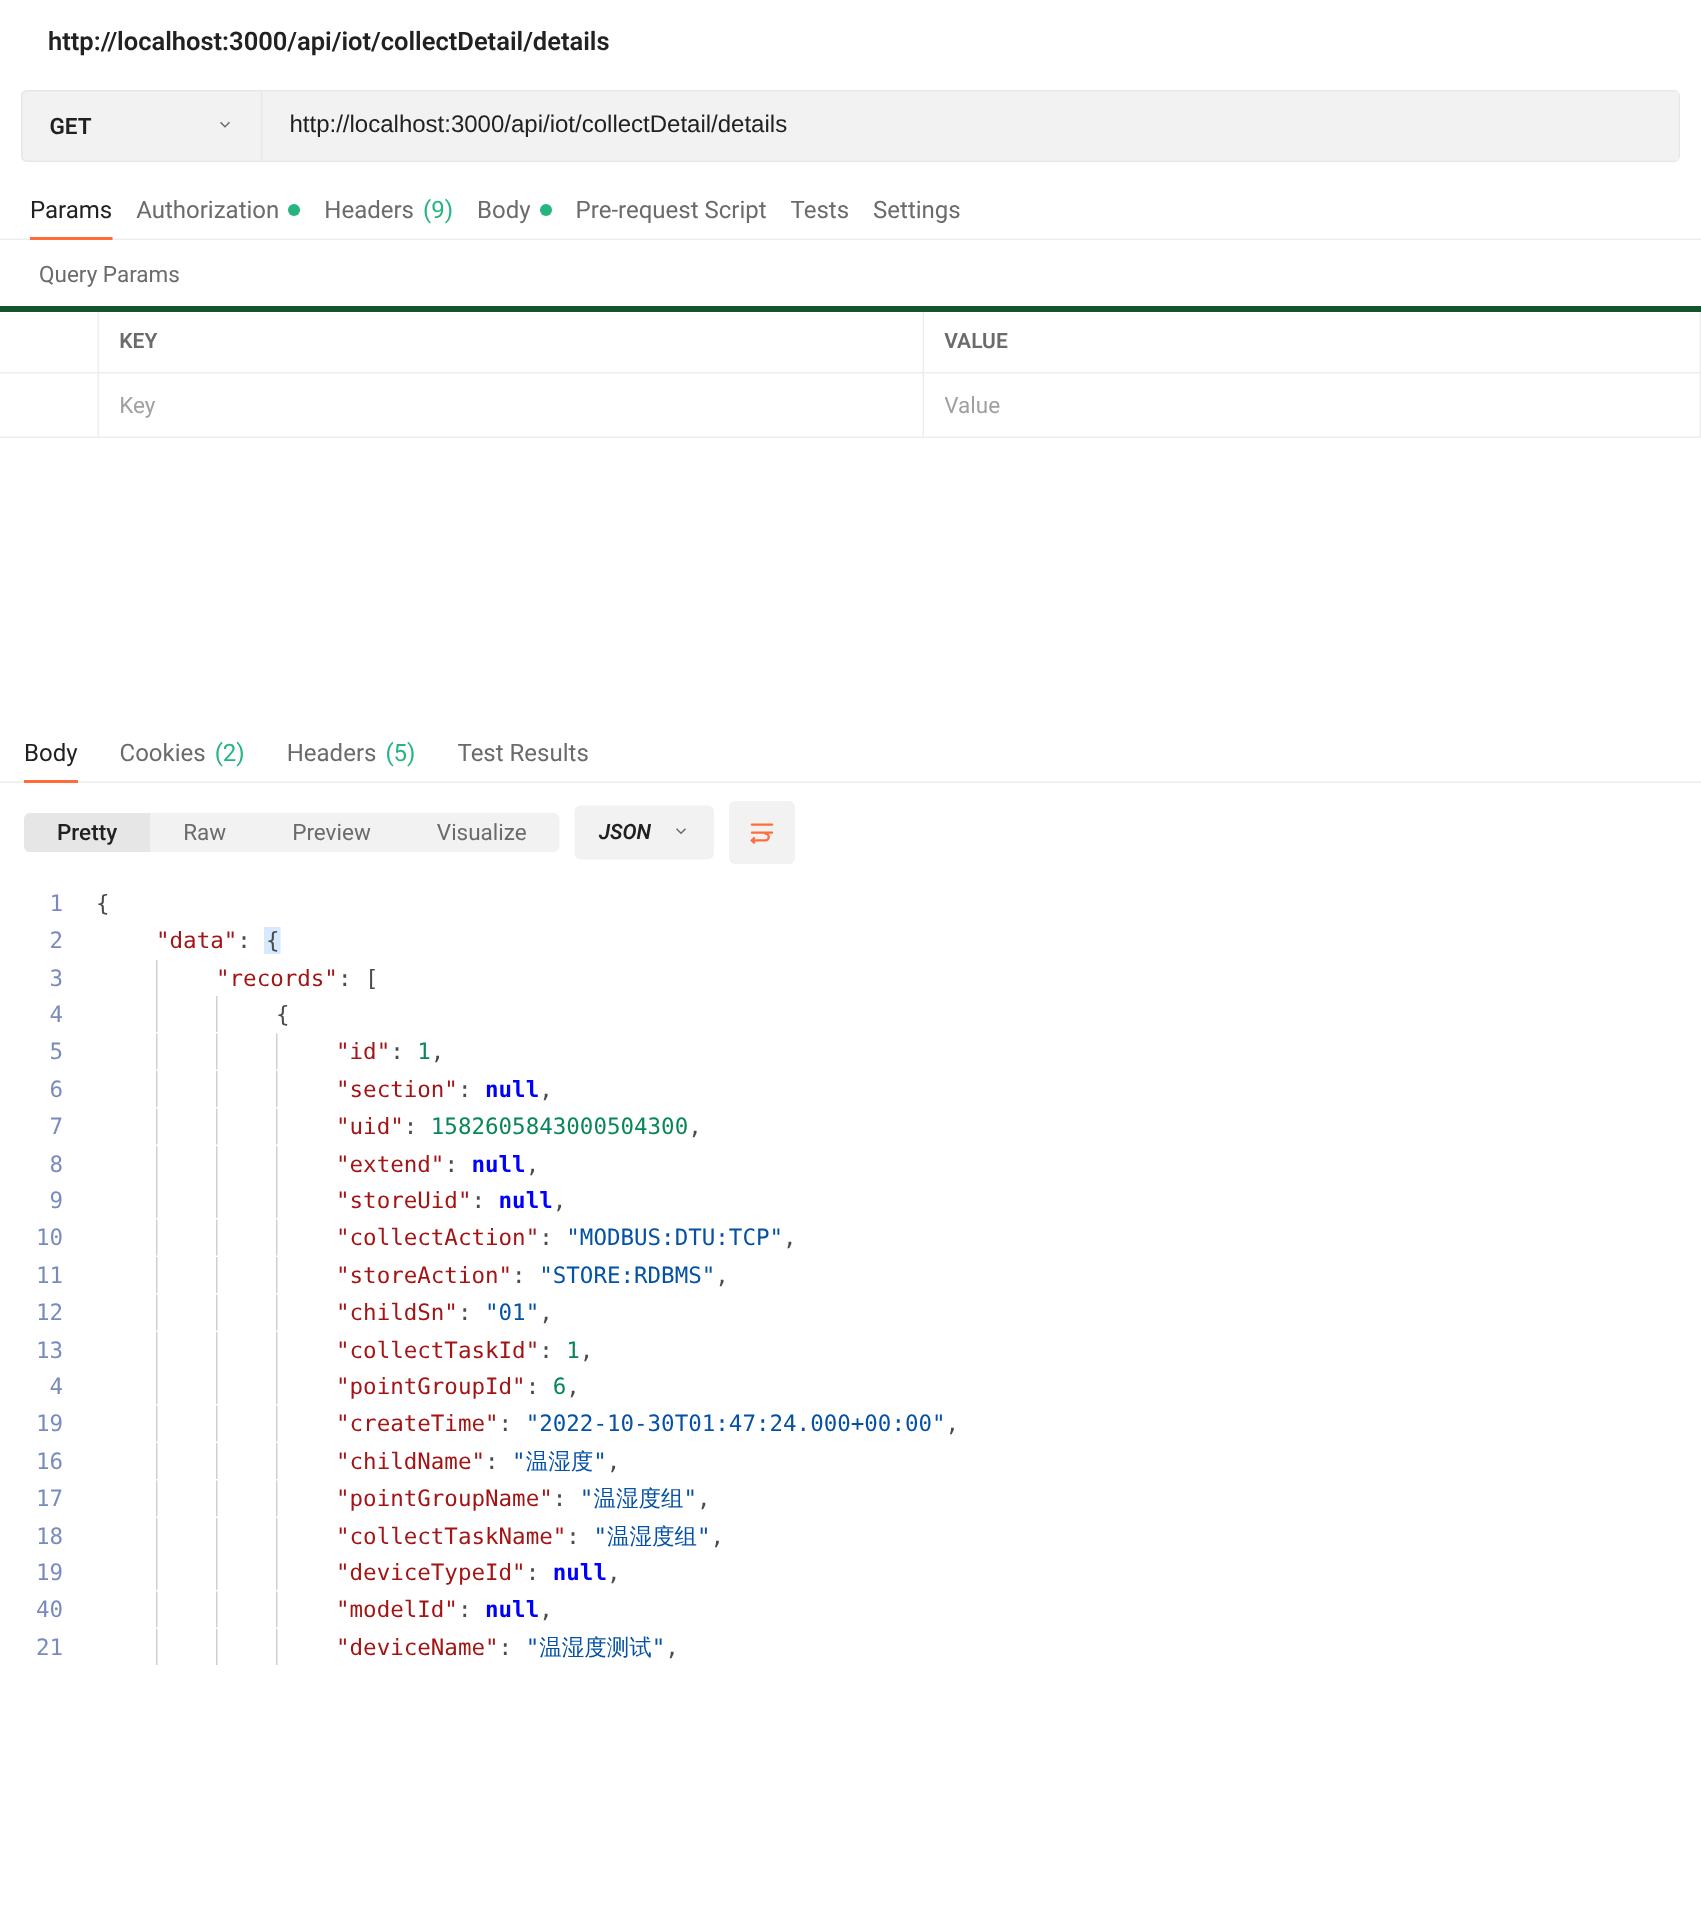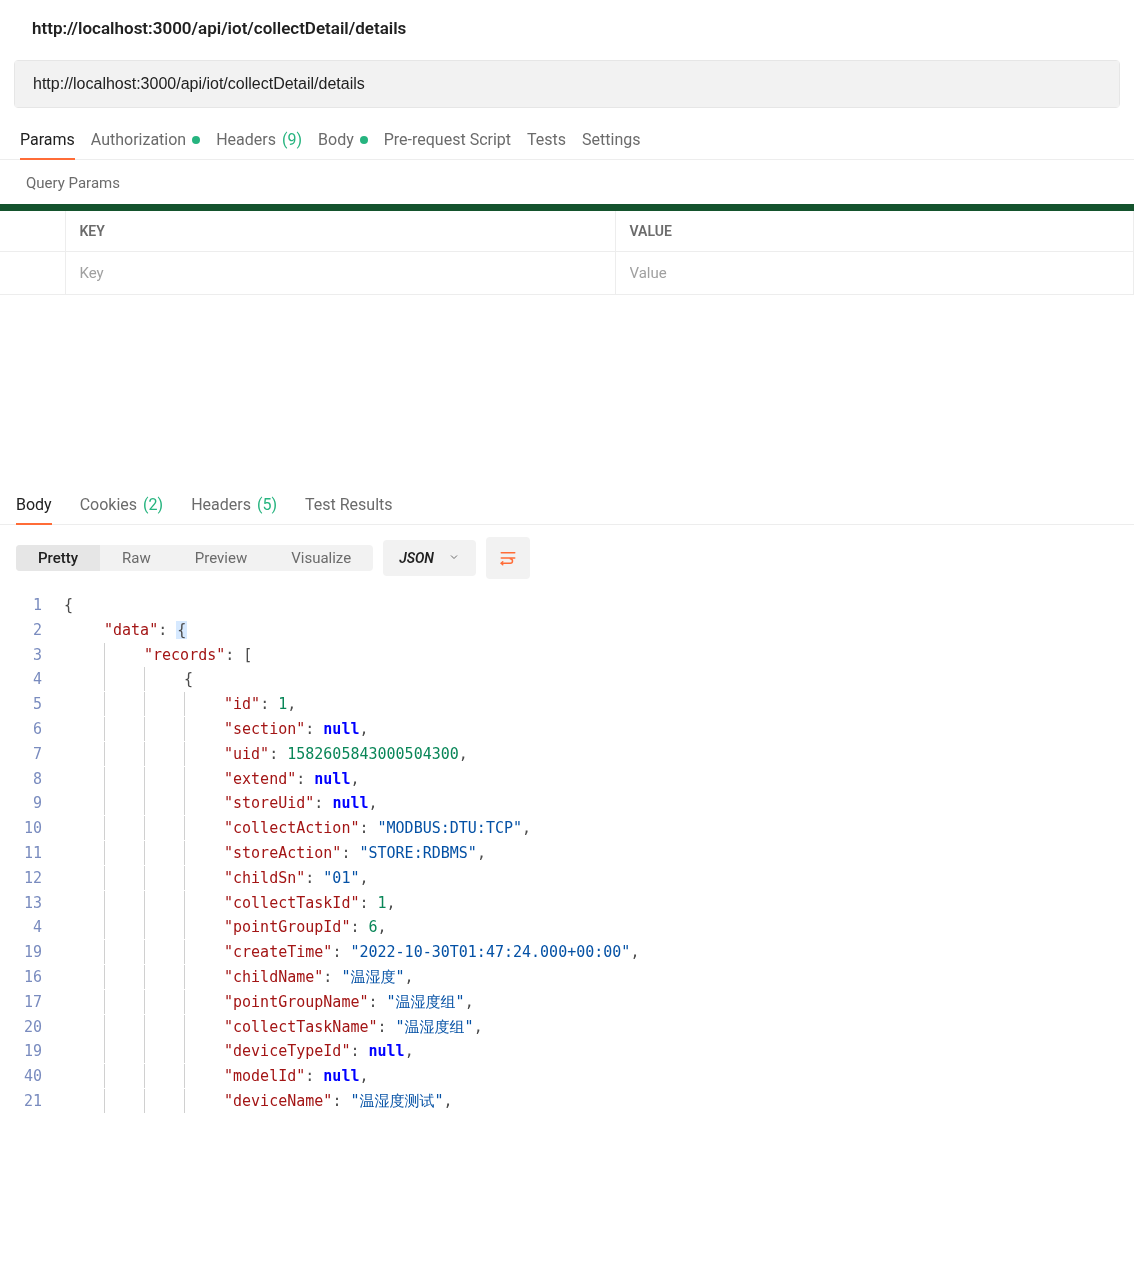--- a/index.html
+++ b/index.html
@@ -75,21 +75,21 @@
     .dot { width: 8px; height: 8px; border-radius: 50%; background: #26b47f; display: inline-block; }
     .badge-count { color: #26b47f; }
     .section-heading {
       font-size: 15px;
       color: #6b6b6b;
       padding: 14px 0 12px 26px;
     }
     .params-table {
       border-collapse: collapse;
       width: 100%;
-      border-top: 7px solid #14532d;
+      border-top: 4px solid #14532d;
     }
     .params-table th, .params-table td {
       border: 1px solid #ededed;
       border-left: none;
       padding: 12px 14px;
       text-align: left;
       font-weight: 600;
       font-size: 14px;
       color: #6b6b6b;
     }
@@ -190,20 +190,28 @@
     .pad { display:inline-block; }
     .code-content { flex: 1; }
     .hl-brace { background: #d6e9ff; padding: 0 1px; }
   </style>
 </head>
 <body>
 
 <div class="title-bar">http://localhost:3000/api/iot/collectDetail/details</div>
 
 <div class="request-bar">
+  <div class="method-select">
+    <span>GET</span>
+    <span class="chevron-down">
+      <svg width="12" height="12" viewBox="0 0 24 24" fill="none" stroke="#6b6b6b" stroke-width="2">
+          <polyline points="6 9 12 15 18 9"></polyline>
+        </svg>
+    </span>
+  </div>
   <input class="url-input" value="http://localhost:3000/api/iot/collectDetail/details" style="">
 </div>
 
 <div class="tabs" id="request-tabs">
     <div class="tab active">
       <span>Params</span>
     </div>
     <div class="tab">
       <span>Authorization</span>
       <span class="dot"></span>
@@ -300,21 +308,21 @@
       <div class="ln">8</div>
       <div class="ln">9</div>
       <div class="ln">10</div>
       <div class="ln">11</div>
       <div class="ln">12</div>
       <div class="ln">13</div>
       <div class="ln">4</div>
       <div class="ln">19</div>
       <div class="ln">16</div>
       <div class="ln">17</div>
-      <div class="ln">20</div>
+      <div class="ln">18</div>
       <div class="ln">19</div>
       <div class="ln">40</div>
       <div class="ln">21</div>
     </div>
   <div class="code-content" id="code-content">
       <div class="code-line"><span class="punc">{</span></div>
       <div class="code-line"><span class="pad" style="width: 40px;"></span><span class="json-key">"data"</span><span class="punc">: </span><span class="punc hl-brace">{</span></div>
       <div class="code-line"><span class="pad" style="width: 40px;"></span><span class="indent-guide" style="width: 40px;"></span><span class="json-key">"records"</span><span class="punc">: [</span></div>
       <div class="code-line"><span class="pad" style="width: 40px;"></span><span class="indent-guide" style="width: 40px;"></span><span class="indent-guide" style="width: 40px;"></span><span class="punc">{</span></div>
       <div class="code-line"><span class="pad" style="width: 40px;"></span><span class="indent-guide" style="width: 40px;"></span><span class="indent-guide" style="width: 40px;"></span><span class="indent-guide" style="width: 40px;"></span><span class="json-key">"id"</span><span class="punc">: </span><span class="json-num">1</span><span class="punc">,</span></div>

